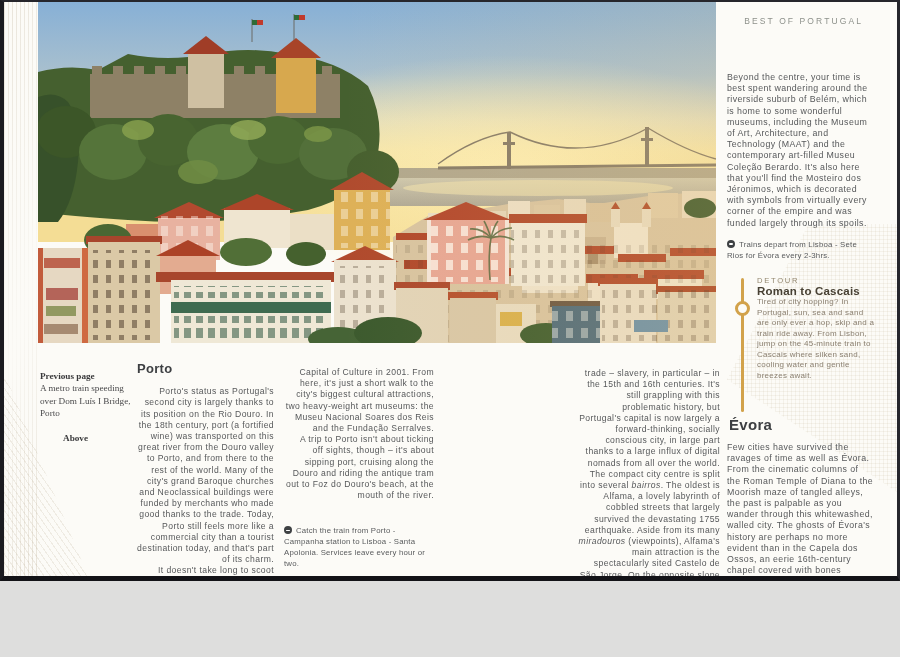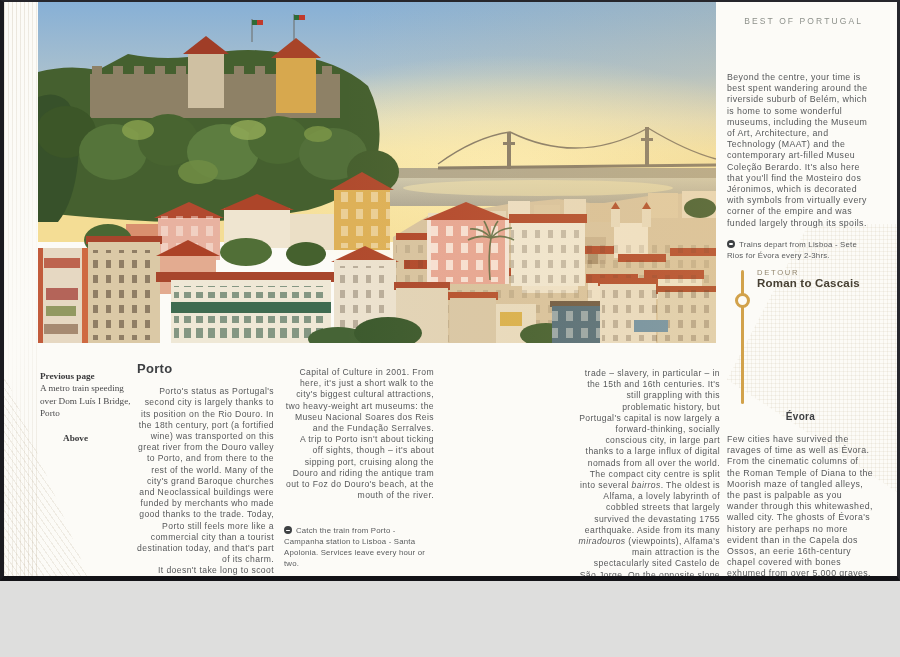--- a/index.html
+++ b/index.html
@@ -64,29 +64,29 @@
   .note-icon::after {
     content:""; position:absolute; left:1.6px; right:1.6px; top:3.1px; height:1.7px;
     background:#fff; border-radius:1px;
   }
   .divider { width:30px; border:0; border-top:1px solid #b7b2a9; margin:12px 0 12px 1px; }
 
   .sidebar { position:absolute; left:723px; top:70px; width:147px; font-size:8.8px; line-height:11.2px; letter-spacing:.4px; color:#56585a; }
   .sidebar p { margin:0; }
   .sidebar .note { margin-top:10px; }
 
-  .detour { position:relative; margin-top:6px; padding-left:30px; min-height:128px; }
+  .detour { position:relative; margin-top:14px; padding-left:30px; min-height:128px; }
   .detour-line { position:absolute; left:14px; top:3px; width:2.5px; height:134px; background:#d2a24b; border-radius:2px; }
   .detour-ring { position:absolute; left:8px; top:26px; width:9px; height:9px; border:3px solid #d2a24b; border-radius:50%; background:#fcfbf7; }
   .detour-kicker { font-size:7.6px; letter-spacing:1.7px; color:#93876f; margin:0 0 4px; }
   .detour-title { font-size:11.5px; font-weight:700; color:#474033; margin:0 0 7px; letter-spacing:.2px; }
   .detour-body { font-size:8px; line-height:10.5px; letter-spacing:.25px; color:#8b8071; margin:0; width:118px; }
 
   .evora { margin-top:16px; }
-  .evora h2 { font-size:10px; margin:0 2px 12px;text-align:center; }
+  .evora h2 { font-size:15px; margin:0 2px 12px; }
   .evora p { font-size:8.8px; line-height:11.2px; }
 </style>
 </head>
 <body>
 
 <div id="page">
 
   <div class="tex-left"></div>
   <div class="tex-bl"></div>
   <div class="tex-right"></div>
@@ -354,20 +354,21 @@
     <p>Beyond the centre, your time is best spent wandering around the riverside suburb of Belém, which is home to some wonderful museums, including the Museum of Art, Architecture, and Technology (MAAT) and the contemporary art-filled Museu Coleção Berardo. It's also here that you'll find the Mosteiro dos Jéronimos, which is decorated with symbols from virtually every corner of the empire and was funded largely through its spoils.</p>
     <div class="note">
       <span class="note-icon"></span><span>Trains depart from Lisboa - Sete Rios for Évora every 2-3hrs.</span>
     </div>
 
     <div class="detour">
       <div class="detour-line"></div>
       <div class="detour-ring"></div>
       <p class="detour-kicker">DETOUR</p>
       <p class="detour-title">Roman to Cascais</p>
+      <p class="detour-body">Tired of city hopping? In Portugal, sun, sea and sand are only ever a hop, skip and a train ride away. From Lisbon, jump on the 45-minute train to Cascais where silken sand, cooling water and gentle breezes await.</p>
     </div>
 
     <div class="evora">
       <h2 class="sec">Évora</h2>
       <p>Few cities have survived the ravages of time as well as Évora. From the cinematic columns of the Roman Temple of Diana to the Moorish maze of tangled alleys, the past is palpable as you wander through this whitewashed, walled city. The ghosts of Évora's history are perhaps no more evident than in the Capela dos Ossos, an eerie 16th-century chapel covered with bones exhumed from over 5,000 graves. This city is far from dead, however, thanks to its raucous student population and daily influx of excited visitors, it's a fitting place to toast the end of your trip.</p>
     </div>
   </div>
 
 </div>
 

